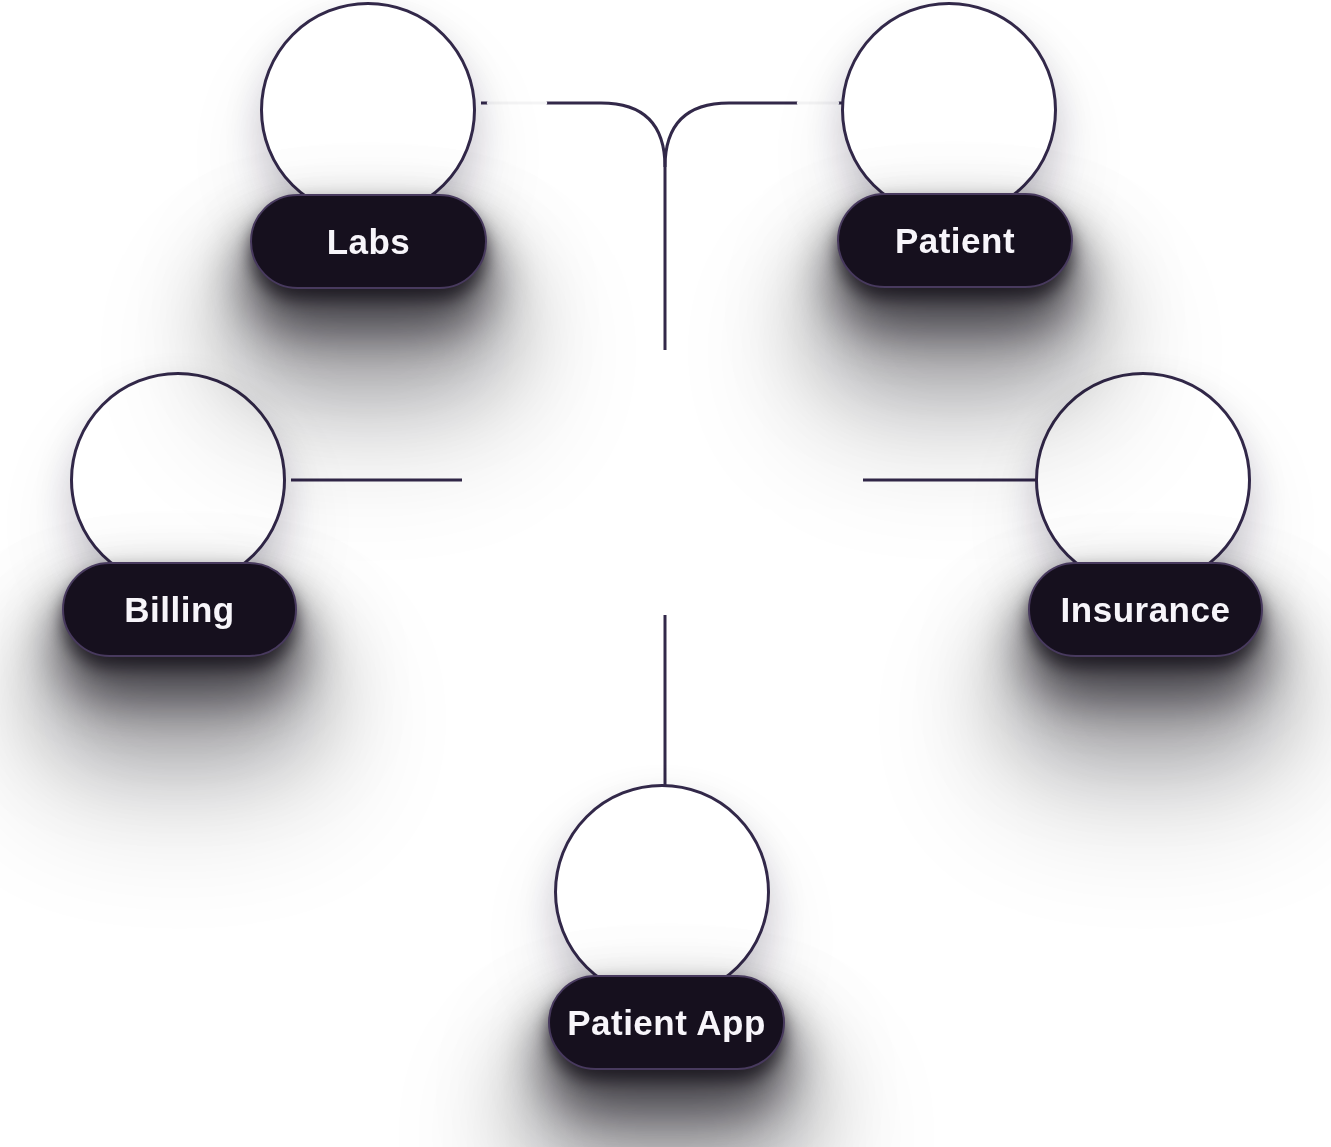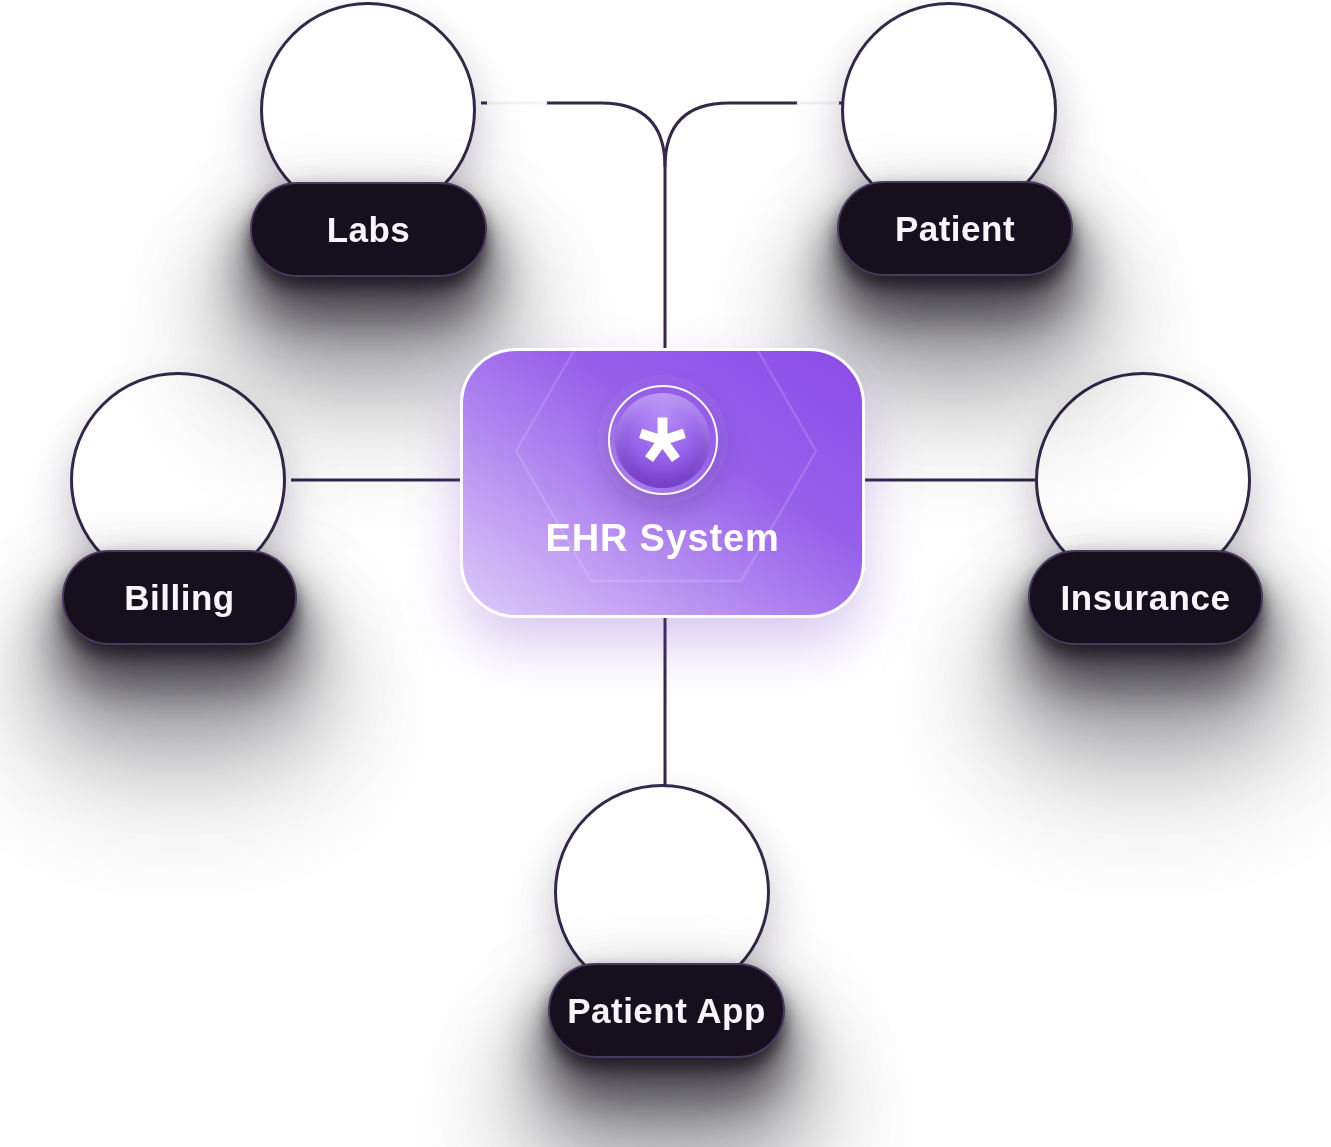--- a/index.html
+++ b/index.html
@@ -44,20 +44,21 @@
     z-index: 3;
     color: #f7f5fa;
     font-size: 35px;
     font-weight: 600;
     letter-spacing: 0.5px;
     box-shadow:
       0 10px 16px rgba(6, 4, 11, 0.62),
       0 34px 48px 6px rgba(6, 4, 11, 0.60),
       0 70px 90px 20px rgba(6, 4, 11, 0.34),
       0 110px 130px 45px rgba(6, 4, 11, 0.14);
+    margin-top: 12px;
   }
 
   .circle-labs      { left: 260px;  top: 2px;   }
   .pill-labs        { left: 250px;  top: 182px; width: 237px; }
   .circle-pharmacy  { left: 841px;  top: 2px;   }
   .pill-pharmacy    { left: 837px;  top: 181px; width: 236px; }
   .circle-billing   { left: 70px;   top: 372px; }
   .pill-billing     { left: 62px;   top: 550px; width: 235px; }
   .circle-insurance { left: 1035px; top: 372px; }
   .pill-insurance   { left: 1028px; top: 550px; width: 235px; }
@@ -162,33 +163,14 @@
   <div class="node-circle circle-insurance"></div>
   <div class="node-pill pill-insurance">
     <span>Insurance</span>
   </div>
 
   <div class="node-circle circle-patient"></div>
   <div class="node-pill pill-patient">
     <span>Patient App</span>
   </div>
 
-  <div class="ehr-card">
-    <svg class="hex-watermark" width="405" height="270" viewBox="0 0 405 270" xmlns="http://www.w3.org/2000/svg">
-      <path d="M353 100 L278 230 L128 230 L53 100 L128 -30 L278 -30 Z" fill="none" stroke="rgba(255,255,255,0.15)" stroke-width="2.5" stroke-linejoin="round"></path>
-    </svg>
-    <div class="icon-ring">
-      <div class="icon-disc">
-        <svg width="47" height="47" viewBox="-50 -50 100 100" xmlns="http://www.w3.org/2000/svg">
-          <g fill="#ffffff">
-            <rect x="-10.5" y="-49" width="21" height="50" rx="1.5"></rect>
-            <rect x="-10.5" y="-49" width="21" height="50" rx="1.5" transform="rotate(72)"></rect>
-            <rect x="-10.5" y="-49" width="21" height="50" rx="1.5" transform="rotate(144)"></rect>
-            <rect x="-10.5" y="-49" width="21" height="50" rx="1.5" transform="rotate(216)"></rect>
-            <rect x="-10.5" y="-49" width="21" height="50" rx="1.5" transform="rotate(288)"></rect>
-          </g>
-        </svg>
-      </div>
-    </div>
-    <div class="ehr-label">EHR System</div>
-  </div>
 
 </div>
 
 </body></html>

